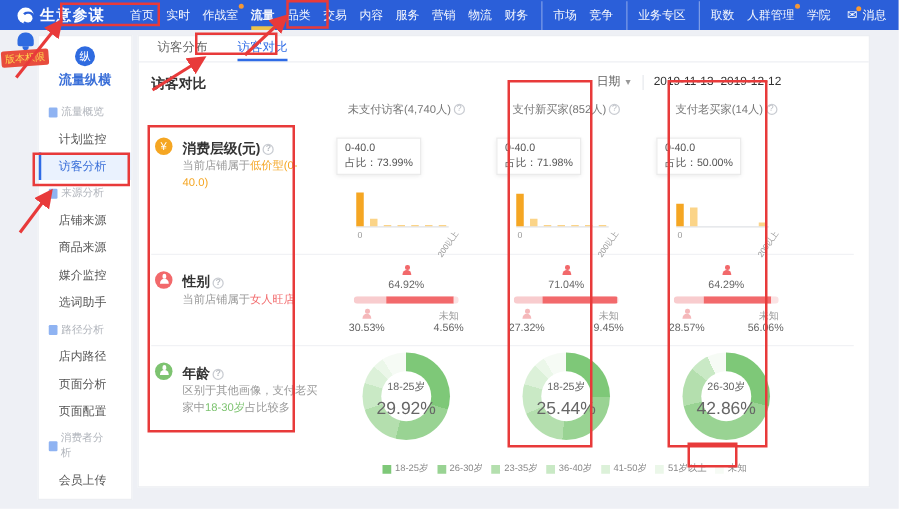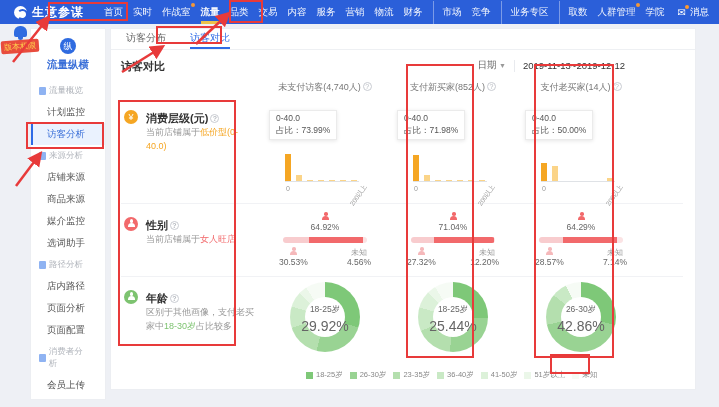--- a/index.html
+++ b/index.html
@@ -292,34 +292,34 @@
       <span class="g-top-icon person"></span>
       <div class="g-top-val">71.04%</div>
       <div class="g-bar">
           <i style="width: 27.32%; background: rgb(248, 204, 206);"></i>
           <i style="width: 71.04%; background: rgb(242, 105, 107);"></i>
           <i style="width: 1.64%; background: rgb(251, 227, 228);"></i>
         </div>
       <span class="g-bl-icon person"></span>
       <div class="g-bl-val">27.32%</div>
       <div class="g-br-lab">未知</div>
-      <div class="g-br-val">12.20%</div>
+      <div class="g-br-val">9.45%</div>
     </div>
     <div class="cell">
       <span class="g-top-icon person"></span>
       <div class="g-top-val">64.29%</div>
       <div class="g-bar">
           <i style="width: 28.57%; background: rgb(248, 204, 206);"></i>
           <i style="width: 64.29%; background: rgb(242, 105, 107);"></i>
           <i style="width: 7.14%; background: rgb(251, 227, 228);"></i>
         </div>
       <span class="g-bl-icon person"></span>
       <div class="g-bl-val">28.57%</div>
       <div class="g-br-lab">未知</div>
-      <div class="g-br-val">7.14%</div>
+      <div class="g-br-val">56.06%</div>
     </div>
   </div>
 
   <div class="divider"></div>
 
   <div class="row r-age">
     <div class="rlabel">
       <span class="ricon green"><span class="person" style="color:#fff"></span></span>
       <div class="rtitle"><span>年龄</span><span class="q-icon">?</span></div>
       <div class="rsub"><span>区别于其他画像，支付老买家中</span><span class="hl-green">18-30岁</span><span>占比较多</span></div>

